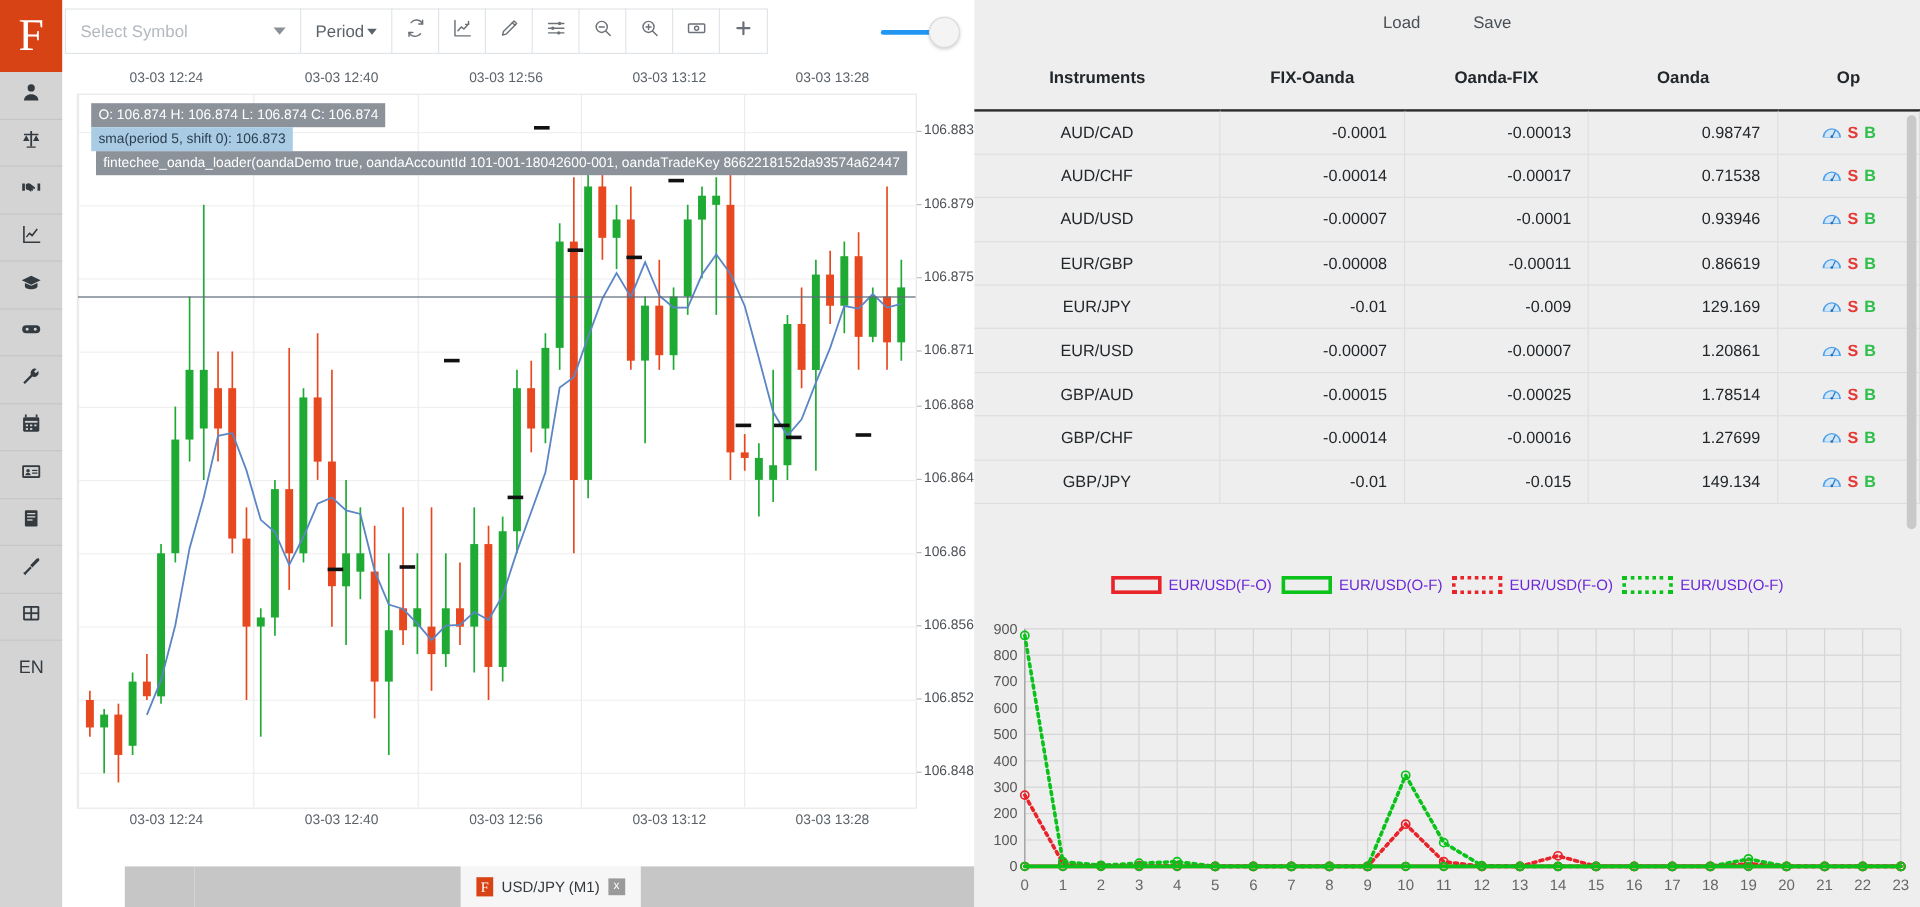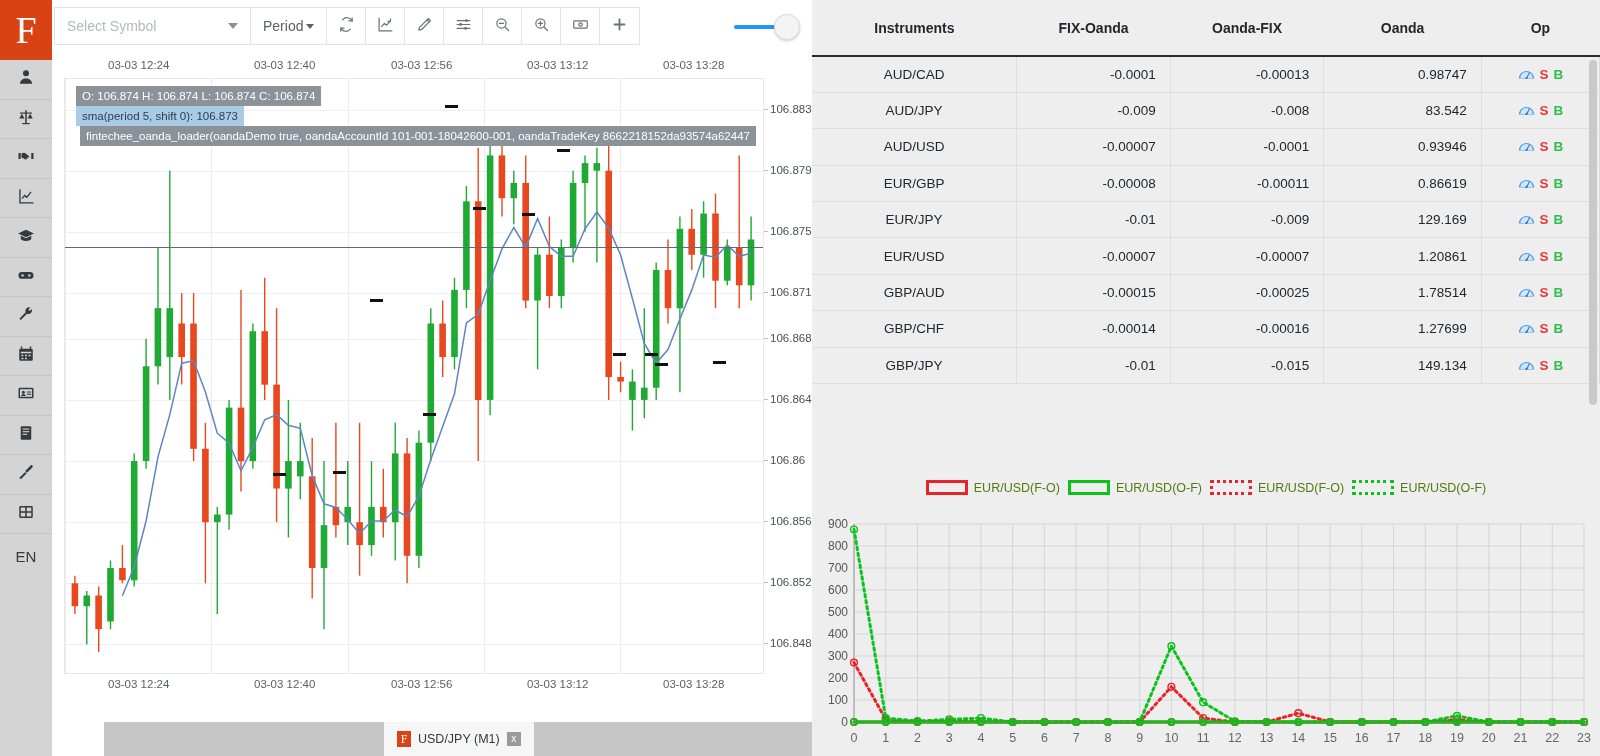--- a/index.html
+++ b/index.html
@@ -148,21 +148,21 @@
   .gauge { width: 17px; height: 14px; }
   .op-s { color: #e53935; font-size: 13.5px; font-weight: bold; }
   .op-b { color: #2fbf4a; font-size: 13.5px; font-weight: bold; }
 
   .tbl-scroll { position: absolute; right: 3px; top: 60px; width: 8px; height: 345px;
     background: #c9c9c9; border-radius: 4px; }
 
   
   .bchart { position: absolute; left: 0; bottom: 0; width: 100%; height: 292px; background: #eeeeee; }
   .legend { display: flex; align-items: center; justify-content: center; gap: 8px;
-    padding-top: 16px; font-size: 12.5px; color: #4d7c0f; }
+    padding-top: 16px; font-size: 12.5px; color: #6d28d9; }
   .lg-item { display: flex; align-items: center; gap: 6px; }
   .lg-swatch { width: 42px; height: 15px; }
   .sw-red-solid { border: 3px solid #e8232a; }
   .sw-green-solid { border: 3px solid #0ac21a; }
   .sw-red-dot { border: 3px dotted #e8232a; }
   .sw-green-dot { border: 3px dotted #0ac21a; }
 
   .bplot-wrap { position: absolute; left: 0; top: 48px; width: 100%; height: 244px; }
 </style>
 </head>
@@ -580,20 +580,24 @@
         <span class="tab-f">F</span>
         <span>USD/JPY (M1)</span>
         <span class="tab-x">x</span>
       </div>
       <div class="strip-seg" style="flex:1"></div>
     </div>
   </div>
 
   <div class="right-pane">
 
+    <div class="rp-head">
+      <span>Load</span>
+      <span>Save</span>
+    </div>
 
     <div class="table-wrap">
       <table class="instr">
         <colgroup>
           <col style="width:26%">
             <col style="width:19.5%">
             <col style="width:19.5%">
             <col style="width:20%">
             <col style="width:15%">
         </colgroup>
@@ -619,24 +623,24 @@
                       <path d="M3.2 17.3a8.8 8.8 0 0 1 17.6 0z" fill="#cfe6fb"></path>
                       <path d="M12 16.6 15.6 9l1.2.7-3.6 7.3z" fill="#2a6fb0"></path>
                       <circle cx="12" cy="17" r="1.6" fill="#2a6fb0"></circle>
                     </svg></span>
                   <span class="op-s">S</span>
                   <span class="op-b">B</span>
                 </span>
               </td>
             </tr>
             <tr>
-              <td class="c-instr">AUD/JPY</td>
-              <td class="c-num">-0.009</td>
-              <td class="c-num">-0.008</td>
-              <td class="c-oanda">83.542</td>
+              <td class="c-instr">AUD/CHF</td>
+              <td class="c-num">-0.00014</td>
+              <td class="c-num">-0.00017</td>
+              <td class="c-oanda">0.71538</td>
               <td class="c-op">
                 <span class="op-cell">
                   <span><svg class="gauge" viewBox="0 0 24 20">
                       <path d="M1 18a11 11 0 0 1 22 0z" fill="#4d9fe8"></path>
                       <path d="M3.2 17.3a8.8 8.8 0 0 1 17.6 0z" fill="#cfe6fb"></path>
                       <path d="M12 16.6 15.6 9l1.2.7-3.6 7.3z" fill="#2a6fb0"></path>
                       <circle cx="12" cy="17" r="1.6" fill="#2a6fb0"></circle>
                     </svg></span>
                   <span class="op-s">S</span>
                   <span class="op-b">B</span>

